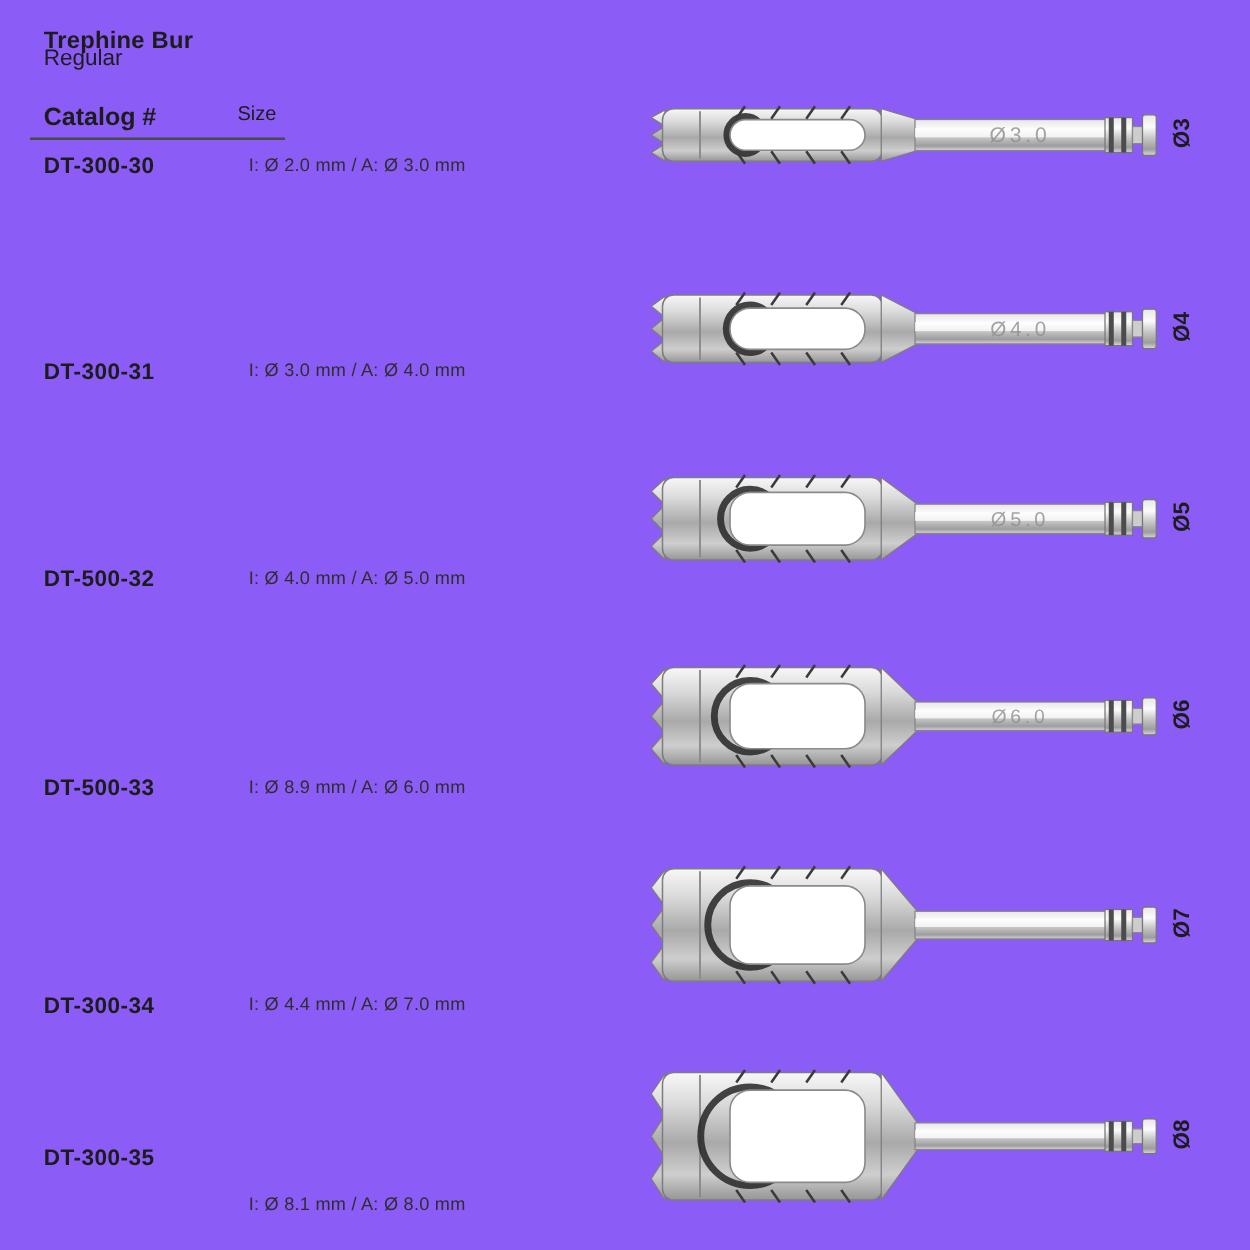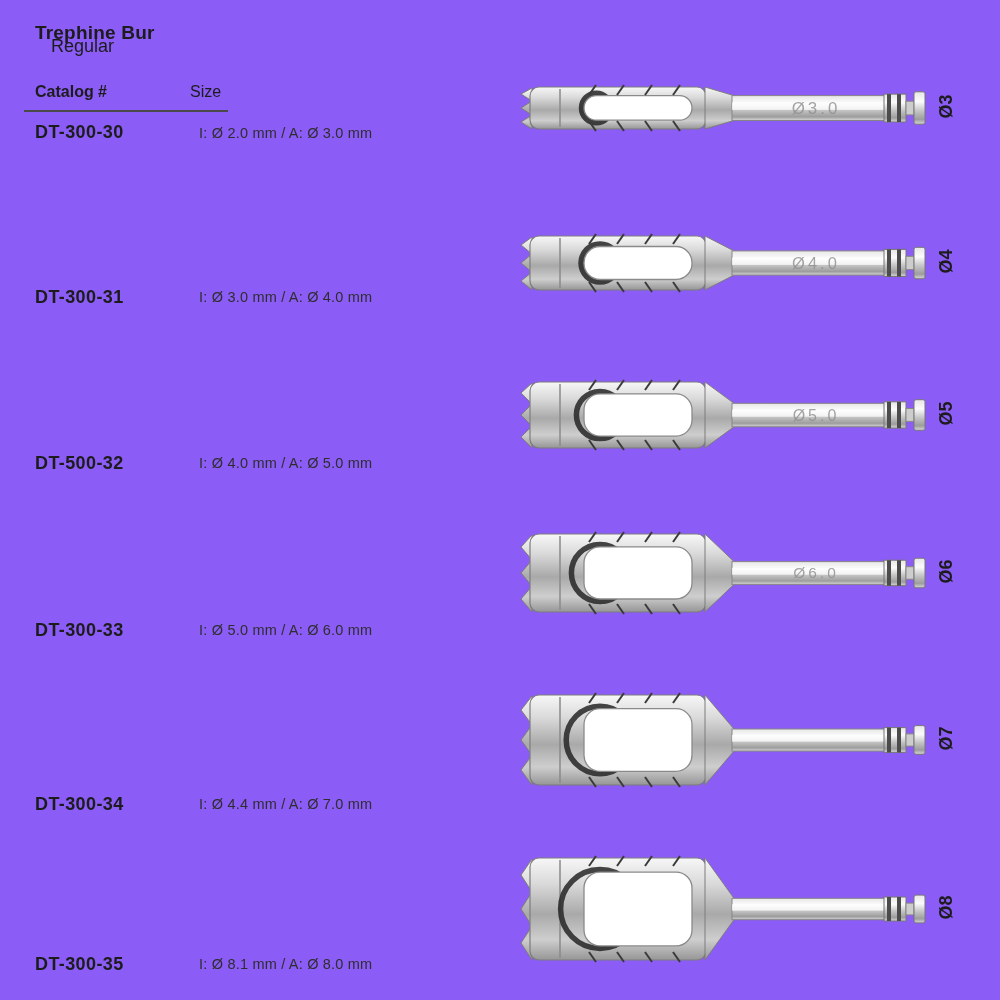--- a/index.html
+++ b/index.html
@@ -1,20 +1,20 @@
 <!DOCTYPE html>
 <html><head>
 <meta charset="utf-8">
 <style>
   html,body{margin:0;padding:0;background:#ffffff;}
   body{font-family:"Liberation Sans",sans-serif;color:#1c1c1c;}
   .page{position:relative;width:1000px;height:1000px;background:#8b5cf6;overflow:hidden;}
   .title{position:absolute;left:35px;top:9px;font-size:19px;font-weight:700;letter-spacing:.2px;}
-  .subtitle{position:absolute;left:35px;top:36px;font-size:18px;font-weight:400;margin-left:16px;}
-  .hdr-cat{position:absolute;left:35px;top:83px;font-size:16px;font-weight:700;}
+  .subtitle{position:absolute;left:35px;top:36px;font-size:18px;font-weight:400;}
+  .hdr-cat{position:absolute;left:35px;top:83px;font-size:20px;font-weight:700;}
   .hdr-size{position:absolute;left:190px;top:83px;font-size:16px;font-weight:400;}
   .rule{position:absolute;left:24px;top:110px;width:204px;height:2px;background:#4a4a4a;}
   .cat{position:absolute;left:35px;font-size:18px;font-weight:700;letter-spacing:.4px;white-space:nowrap;}
   .size{position:absolute;left:155px;font-size:14.5px;color:#2e2e2e;letter-spacing:.2px;white-space:nowrap;margin-left:44px;}
   .bur{position:absolute;left:518px;margin:0;padding:0;}
   .dia{position:absolute;left:916px;width:60px;text-align:center;font-size:18px;font-weight:600;
        transform:rotate(-90deg);white-space:nowrap;}
 </style>
 </head>
 <body>
@@ -159,22 +159,22 @@
     <rect x="214" y="32.7" width="154" height="7.0" fill="#ffffff" opacity="0.75"></rect>
     <text x="298" y="43.6" font-size="16.0" fill="#8e8e8e" opacity="0.8" text-anchor="middle" letter-spacing="3" font-family="Liberation Sans, sans-serif">Ø5.0</text>
     <rect x="366" y="24.8" width="22" height="26.3" fill="url(#s2)" stroke="#777777" stroke-width="1"></rect>
     <rect x="369" y="24.8" width="4" height="26.3" fill="#4c4c4c"></rect>
     <rect x="379" y="24.8" width="4" height="26.3" fill="#4c4c4c"></rect>
     <rect x="388" y="31.5" width="8" height="12.9" fill="#cdcdcd" stroke="#888888" stroke-width="1"></rect>
     <rect x="396" y="22.7" width="11" height="30.6" rx="2" fill="url(#s2)" stroke="#777777" stroke-width="1"></rect>
   </svg></figure>
   <div class="dia" style="top:403px">Ø5</div>
 
-  <div class="cat" style="top:620px">DT-300-33</div>
-  <div class="size" style="top:622px">I: Ø 5.0 mm / A: Ø 6.0 mm</div>
+  <div class="cat" style="top:620px">DT-500-33</div>
+  <div class="size" style="top:622px">I: Ø 8.9 mm / A: Ø 6.0 mm</div>
   <figure class="bur" style="top:529px"><svg width="415" height="88" viewBox="0 0 415 88">
     <defs>
       <linearGradient id="m3" x1="0" y1="0" x2="0" y2="1">
         <stop offset="0" stop-color="#f7f7f7"></stop>
             <stop offset="0.25" stop-color="#dadada"></stop>
         <stop offset="0.55" stop-color="#a9a9a9"></stop>
             <stop offset="0.8" stop-color="#cecece"></stop>
         <stop offset="1" stop-color="#969696"></stop>
       </linearGradient>
       <linearGradient id="s3" x1="0" y1="0" x2="0" y2="1">
@@ -251,21 +251,21 @@
     <rect x="214" y="45.0" width="154" height="6.6" fill="#ffffff" opacity="0.75"></rect>
 
     <rect x="366" y="37.6" width="22" height="24.8" fill="url(#s4)" stroke="#777777" stroke-width="1"></rect>
     <rect x="369" y="37.6" width="4" height="24.8" fill="#4c4c4c"></rect>
     <rect x="379" y="37.6" width="4" height="24.8" fill="#4c4c4c"></rect>
     <rect x="388" y="43.9" width="8" height="12.2" fill="#cdcdcd" stroke="#888888" stroke-width="1"></rect>
     <rect x="396" y="35.6" width="11" height="28.7" rx="2" fill="url(#s4)" stroke="#777777" stroke-width="1"></rect>
   </svg></figure>
   <div class="dia" style="top:728px">Ø7</div>
 
-  <div class="cat" style="top:954px">DT-300-35</div>
+  <div class="cat" style="top:916px">DT-300-35</div>
   <div class="size" style="top:956px">I: Ø 8.1 mm / A: Ø 8.0 mm</div>
   <figure class="bur" style="top:853px"><svg width="415" height="112" viewBox="0 0 415 112">
     <defs>
       <linearGradient id="m5" x1="0" y1="0" x2="0" y2="1">
         <stop offset="0" stop-color="#f7f7f7"></stop>
             <stop offset="0.25" stop-color="#dadada"></stop>
         <stop offset="0.55" stop-color="#a9a9a9"></stop>
             <stop offset="0.8" stop-color="#cecece"></stop>
         <stop offset="1" stop-color="#969696"></stop>
       </linearGradient>

